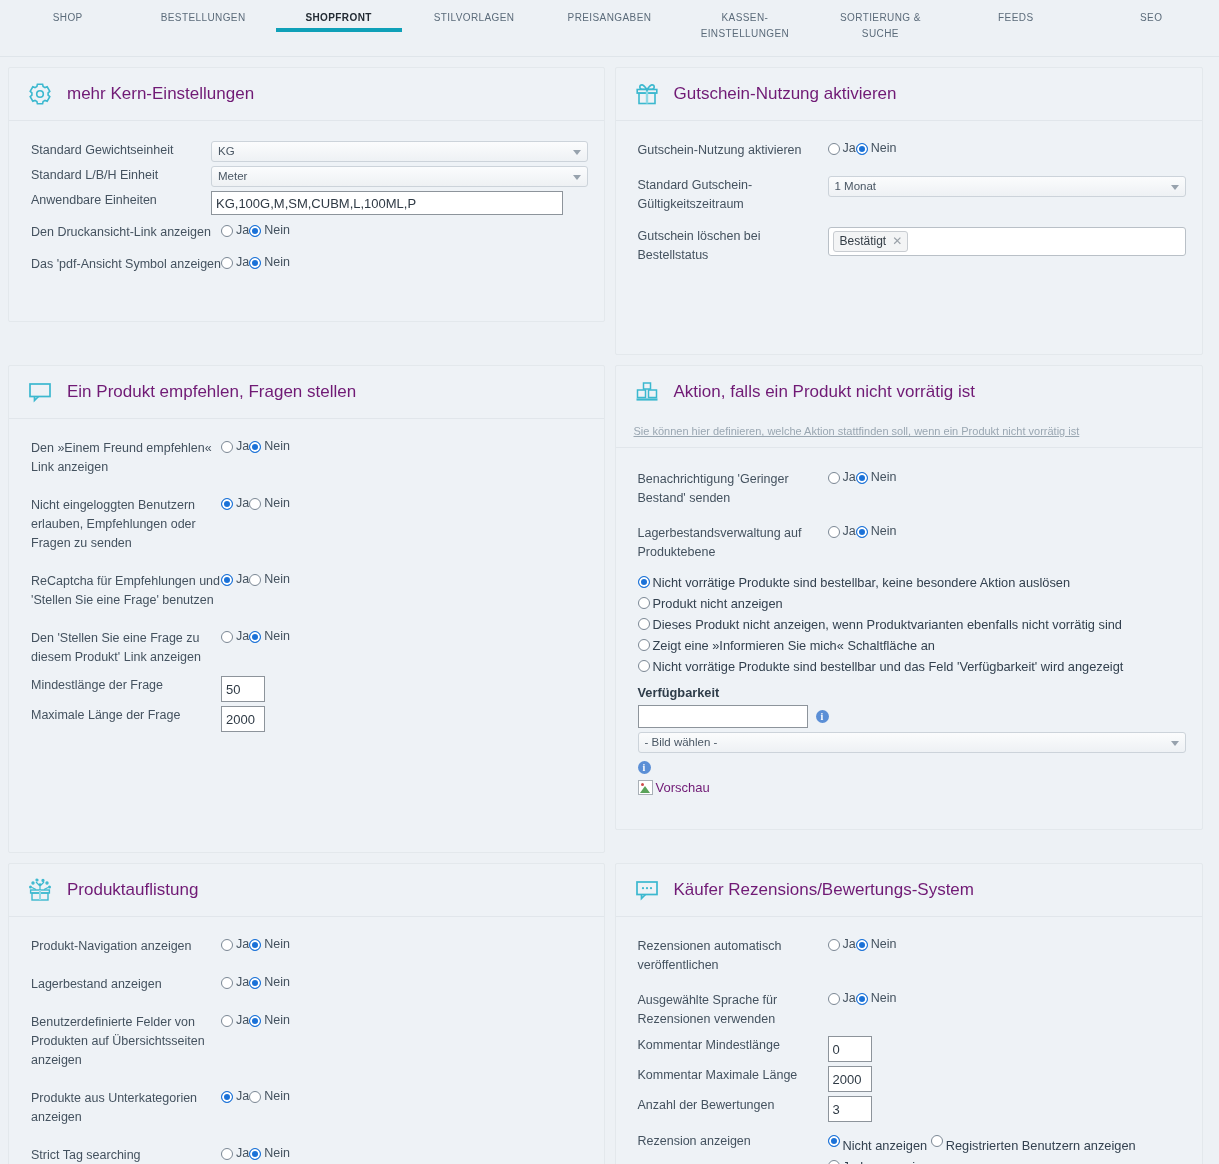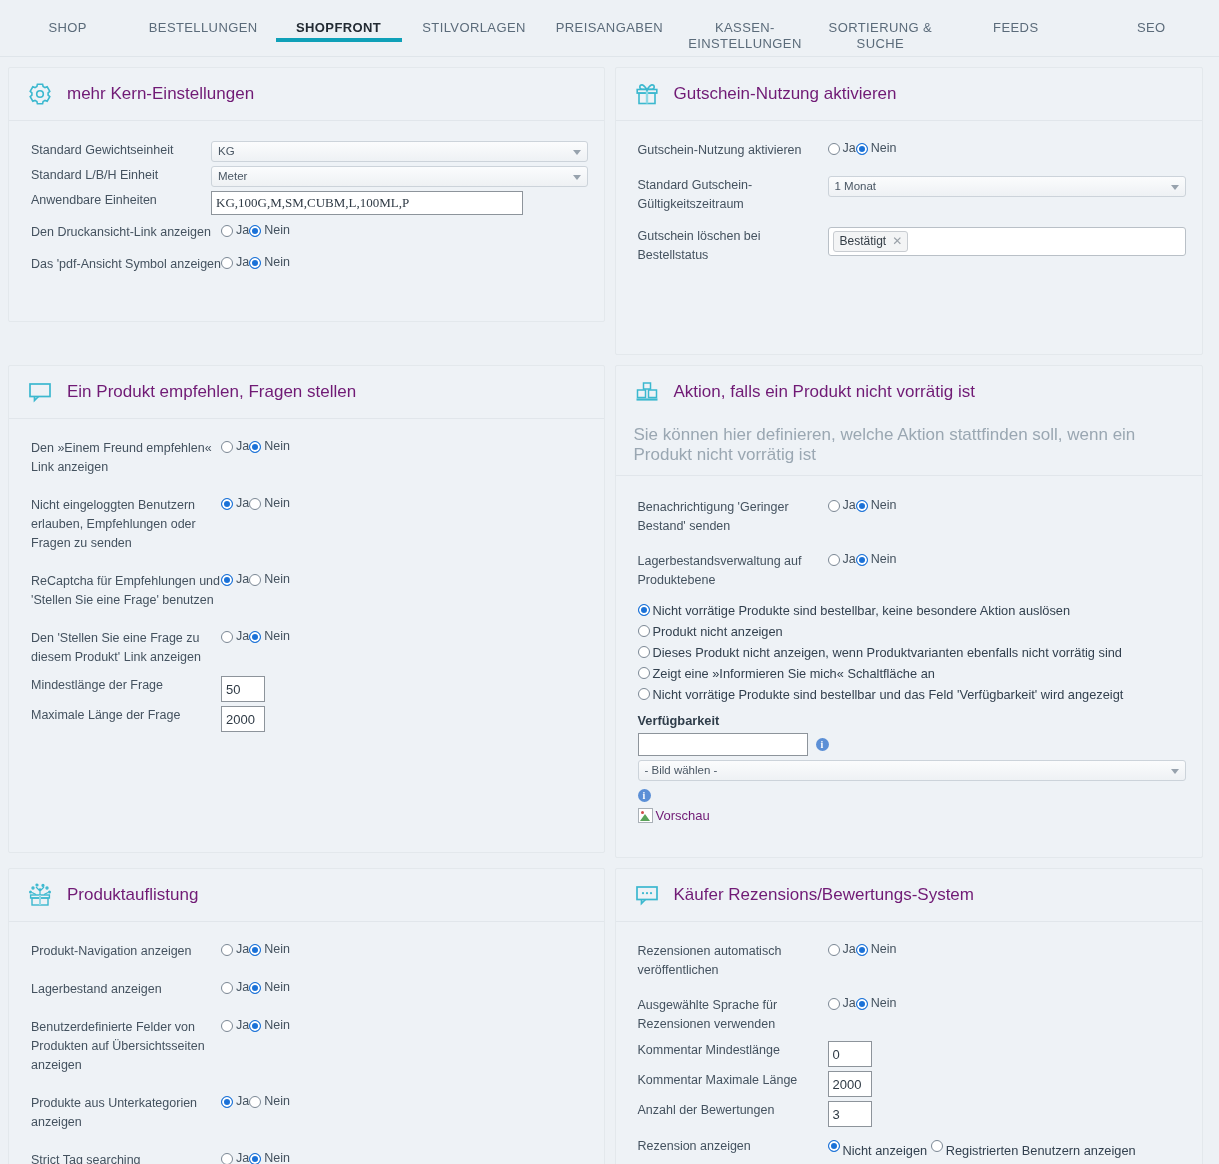--- a/index.html
+++ b/index.html
@@ -18,24 +18,24 @@
     position: relative;
     height: 57px;
     background: #edf1f5;
     border-bottom: 1px solid #dfe5ea;
     display: flex;
     align-items: flex-start;
   }
   .tab {
     flex: 1 1 0;
     text-align: center;
-    font-size: 13px;
+    font-size: 10px;
     letter-spacing: .4px;
     color: #5b6b7a;
-    padding-top: 20px;
+    padding-top: 10px;
     line-height: 16px;
     position: relative;
     cursor: pointer;
     user-select: none;
   }
   .tab.active { color: #232b33; font-weight: 700; text-align: center; }
   .tab.active::after {
     content: "";
     position: absolute;
     left: 50%; transform: translateX(-50%);
@@ -68,23 +68,24 @@
     border-bottom: 1px solid #e1e6eb;
   }
   .panel-head.with-sub { flex-wrap: wrap; border-bottom: 1px solid #e1e6eb; padding-bottom: 10px;}
   .panel-title {
     font-size: 17px;
     font-weight: 400;
     color: #701a75;
   }
   .panel-sub {
     flex-basis: 100%;
-    font-size: 17px;
+    font-size: 11px;
     color: #9aa7b2;
     margin-top: 6px;
+    text-decoration: underline;
   }
   .panel-body { padding: 20px 16px 16px 22px; }
 
   .icon { width: 26px; height: 26px; display: block; flex: 0 0 26px; }
 
   
   .row {
     display: flex;
     align-items: flex-start;
     margin-bottom: 13px;
@@ -275,21 +276,21 @@
         <div class="ctl" style="max-width:378px">
           <div class="selwrap">
             <div class="sel">Meter</div>
           </div>
         </div>
       </div>
 
       <div class="row tight">
         <div class="lbl lw-180">Anwendbare Einheiten</div>
         <div class="ctl">
-          <input class="txt" style="width: 312px; font-family: Liberation Serif, serif;" value="KG,100G,M,SM,CUBM,L,100ML,P">
+          <input class="txt" style="width: 352px;" value="KG,100G,M,SM,CUBM,L,100ML,P">
         </div>
       </div>
 
       <div class="row" style="margin-top:8px">
         <div class="lbl lw-190">Den Druckansicht-Link anzeigen</div>
         <div class="ctl radios">
           <label class="ro">
                 <input type="radio" name="printlink" style="">
                 <span>Ja</span>
               </label>

